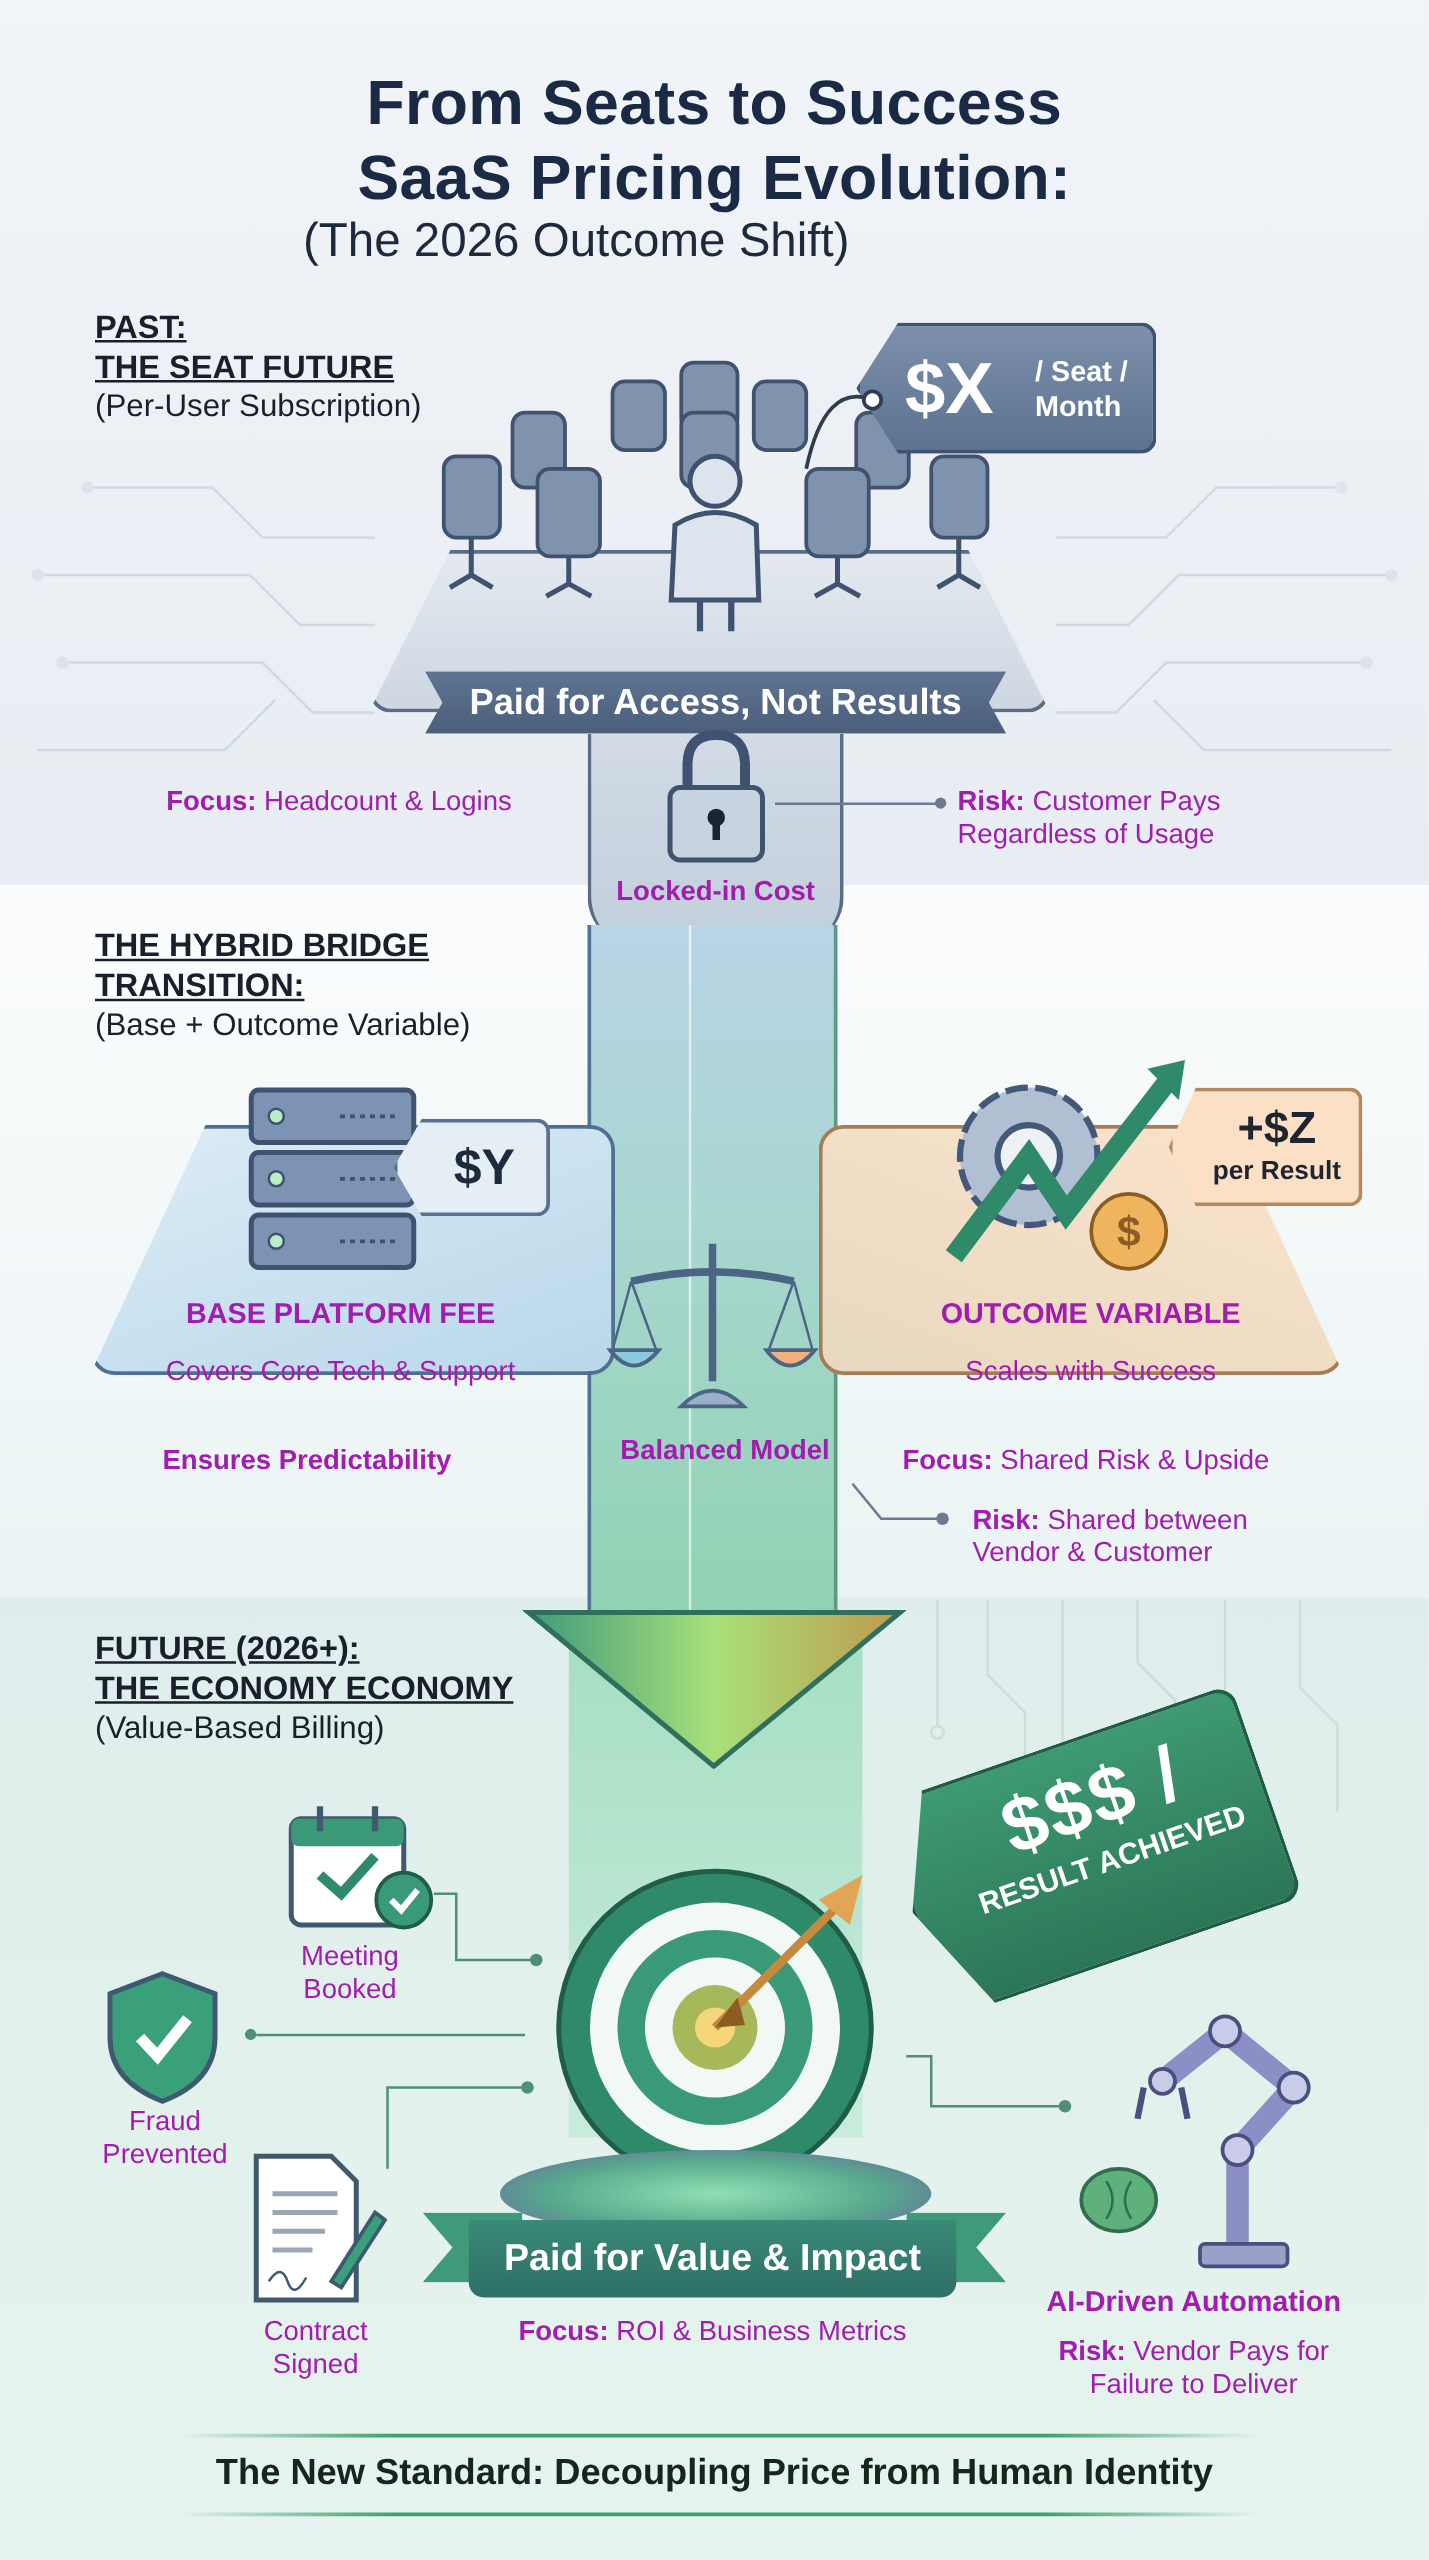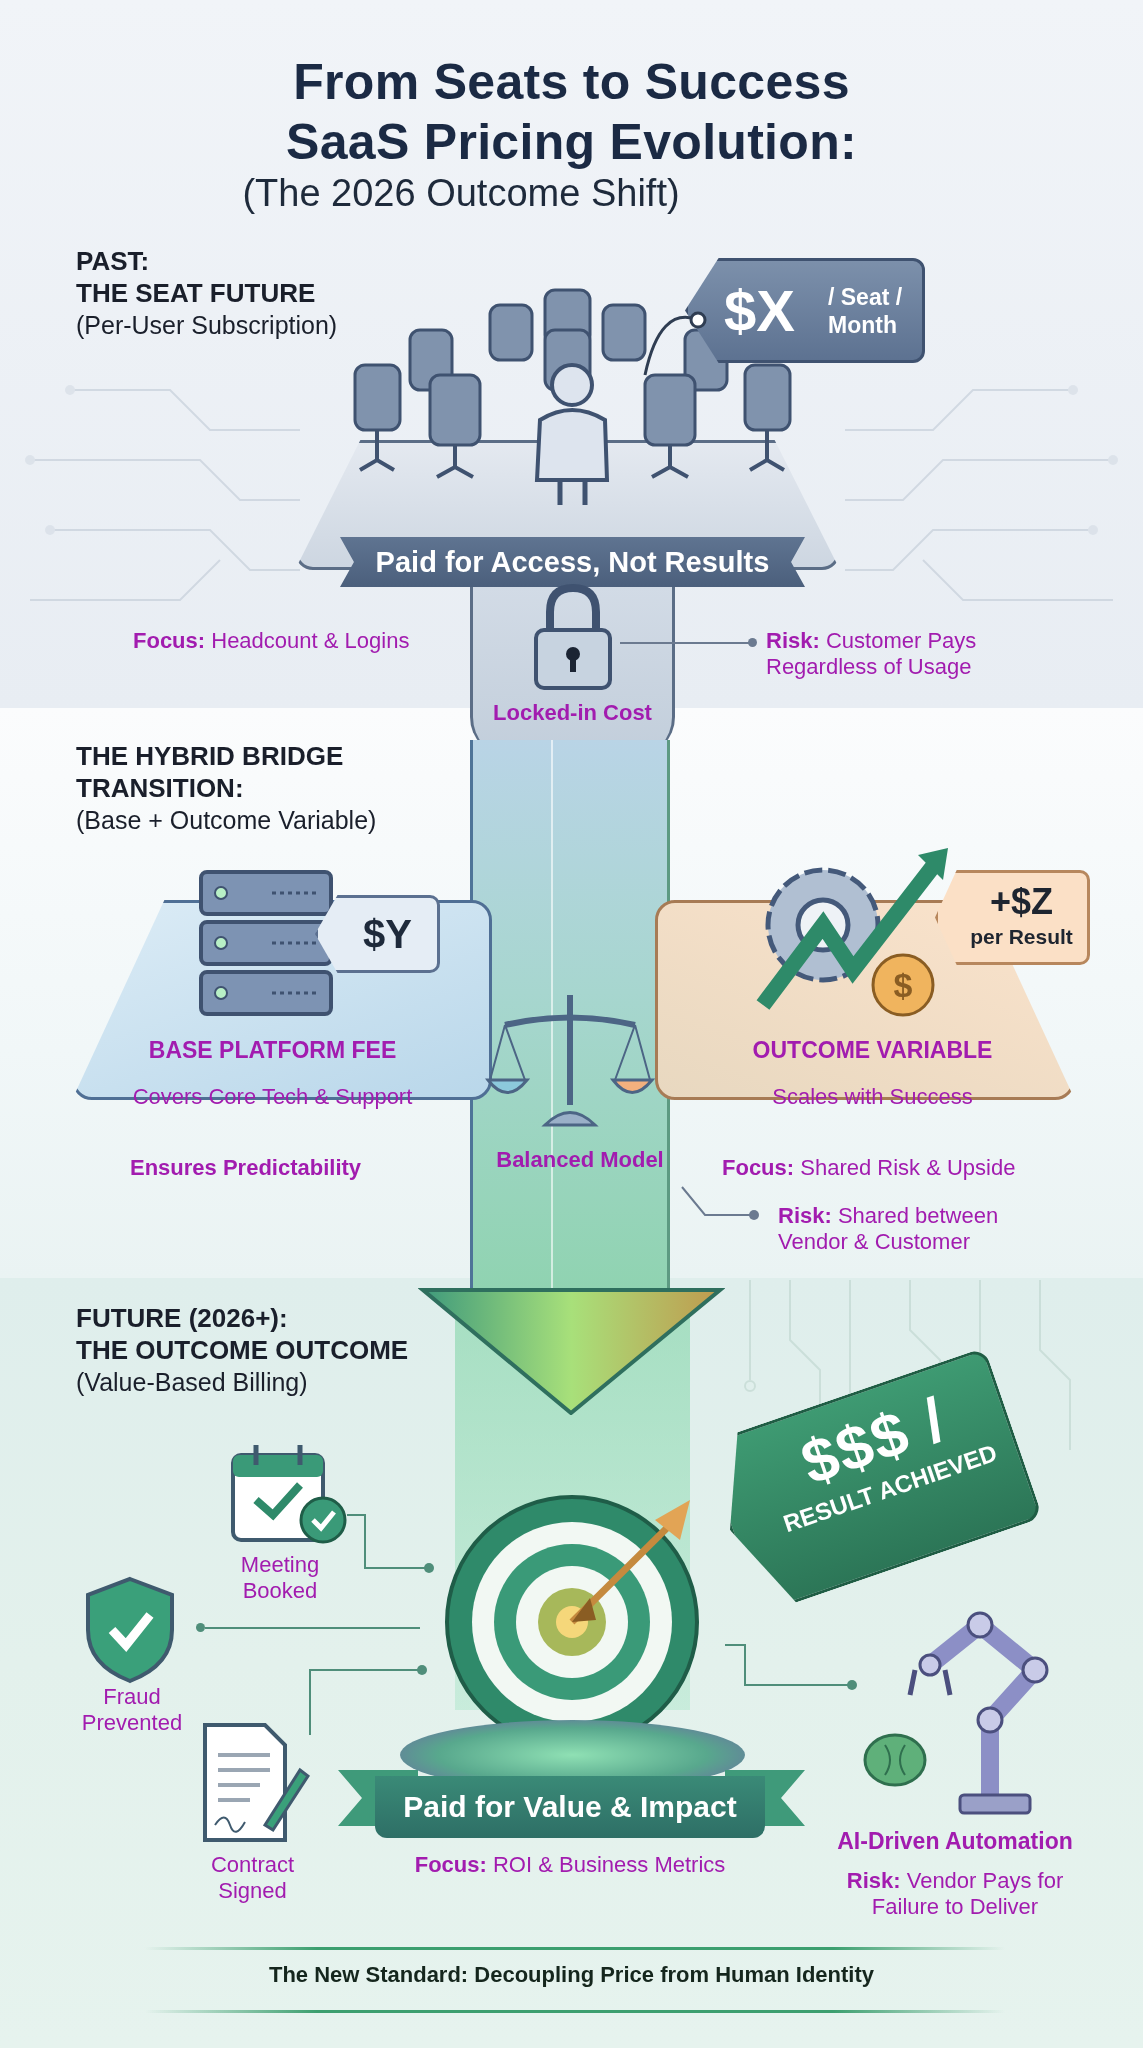--- a/index.html
+++ b/index.html
@@ -18,21 +18,21 @@
   .abs { position: absolute; }
   .title {
     left: 0; width: 1143px; text-align: center; top: 52px;
     font-weight: 700; font-size: 50px; line-height: 60px; color: #1b2a44; letter-spacing: 0.3px;
   }
   .subtitle {
     left: 0; width: 922px; text-align: center; top: 172px;
     font-size: 38px; color: #1e2a3b;
   }
   .section-head { left: 76px; font-size: 26px; line-height: 32px; }
-  .section-head .k { font-weight: 700; display:block; }
+  .section-head .k { font-weight: 700; display:block;text-decoration:underline; }
   .section-head .s { font-weight: 400; display:block; font-size: 25px; }
 
   .txt { font-size: 22px; line-height: 26px; color: #a21caf; }
   .txt b { font-weight: 700; }
   .center { text-align: center; }
 
   
   .platform-past {
     left: 295px; top: 440px; width: 545px; height: 130px;
     background: linear-gradient(180deg, #e4e9f0, #cdd6e1);
@@ -137,21 +137,21 @@
     left: 400px; top: 1720px; width: 345px; height: 70px; border-radius: 50%;
     background: radial-gradient(ellipse at center, #8fe0b4 0%, #58a88d 55%, #6e5aa8 100%);
   }
   .icon-cal { left: 228px; top: 1440px; width: 120px; height: 110px; }
   .icon-shield { left: 84px; top: 1575px; width: 92px; height: 110px; }
   .icon-contract { left: 200px; top: 1720px; width: 110px; height: 125px; }
   .icon-robot { left: 840px; top: 1600px; width: 220px; height: 220px; }
   .circuit { opacity: 0.5; }
 
   .divider { left: 145px; width: 860px; height: 3px; background: linear-gradient(90deg, transparent, #3c9f6f 20%, #3c9f6f 80%, transparent); }
-  .footer-text { left: 0; width: 1143px; top: 1962px; text-align: center; font-weight: 700; font-size: 22px; color: #15261d; }
+  .footer-text { left: 0; width: 1143px; top: 1962px; text-align: center; font-weight: 700; font-size: 29px; color: #15261d; }
 </style>
 </head>
 <body>
 
 <div class="band band-past"></div>
 <div class="band band-trans"></div>
 <div class="band band-future"></div>
 
 <div class="abs title">
   <div>From Seats to Success</div>
@@ -326,21 +326,21 @@
   </g>
   <g fill="none" stroke="#b7d0c8" stroke-width="2">
       <circle cx="30" cy="106" r="5"></circle>
       <circle cx="130" cy="126" r="5"></circle>
       <circle cx="260" cy="116" r="5"></circle>
     </g>
 </svg>
 
 <div class="abs section-head" style="top:1302px">
   <span class="k">FUTURE (2026+):</span>
-  <span class="k">THE OUTCOME OUTCOME</span>
+  <span class="k">THE ECONOMY ECONOMY</span>
   <span class="s">(Value-Based Billing)</span>
 </div>
 
 <div class="abs beam"></div>
 <svg class="abs big-arrow" viewBox="0 0 307 130">
   <defs>
       <linearGradient id="ag" x1="0" x2="1">
         <stop offset="0" stop-color="#3f9a7c"></stop>
         <stop offset="0.5" stop-color="#a8e07a"></stop>
         <stop offset="1" stop-color="#c09a4e"></stop>

